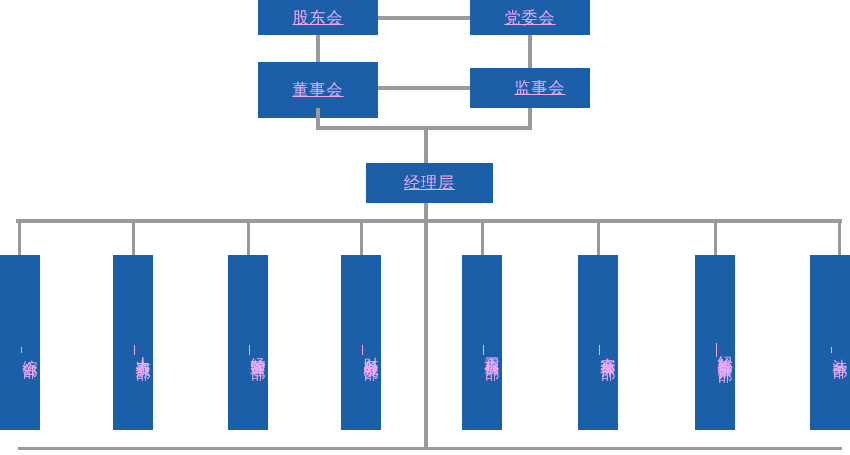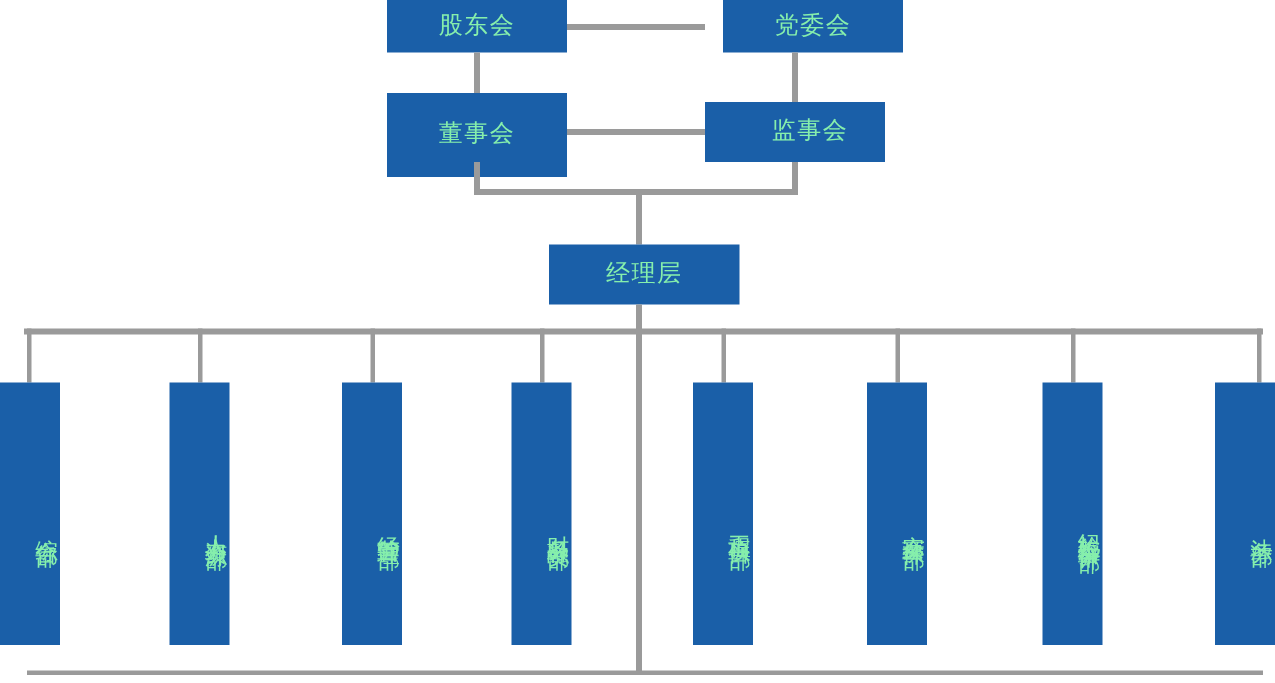--- a/index.html
+++ b/index.html
@@ -15,26 +15,27 @@
     width: 850px;
     height: 455px;
     background: #ffffff;
     overflow: hidden;
   }
 
   
   .node {
     position: absolute;
     background: #1a5fa8;
-    color: #86efac;
+    color: #f0abfc;
     display: flex;
     align-items: center;
     justify-content: center;
     box-sizing: border-box;
     letter-spacing: 1px;
+    text-decoration: underline;
   }
   .node.horiz {
     font-size: 16px;
     line-height: 1.2;
   }
   .node.vert {
     writing-mode: vertical-rl;
     text-orientation: upright;
     font-size: 15px;
     line-height: 1.35;
@@ -58,21 +59,21 @@
     background: #9a9a9a;
   }
 </style>
 </head>
 <body>
 
 <div id="chart-root">
 
   <div class="node horiz" style="left:258px; top:0px; width:120px; height:35px;">股东会</div>
 
-  <div class="node horiz" style="left:482px; top:0px; width:120px; height:35px;">党委会</div>
+  <div class="node horiz" style="left:470px; top:0px; width:120px; height:35px;">党委会</div>
 
   <div class="line h" style="left:378px; top:16px; width:92px;"></div>
 
   <div class="line v" style="left:316px; top:35px; height:33px;"></div>
 
   <div class="line v" style="left:528px; top:35px; height:33px;"></div>
 
   <div class="node horiz" style="left:258px; top:62px; width:120px; height:56px;">董事会</div>
 
   <div class="node horiz" style="left:470px; top:68px; width:120px; height:40px;padding-left:20px;">监事会</div>

